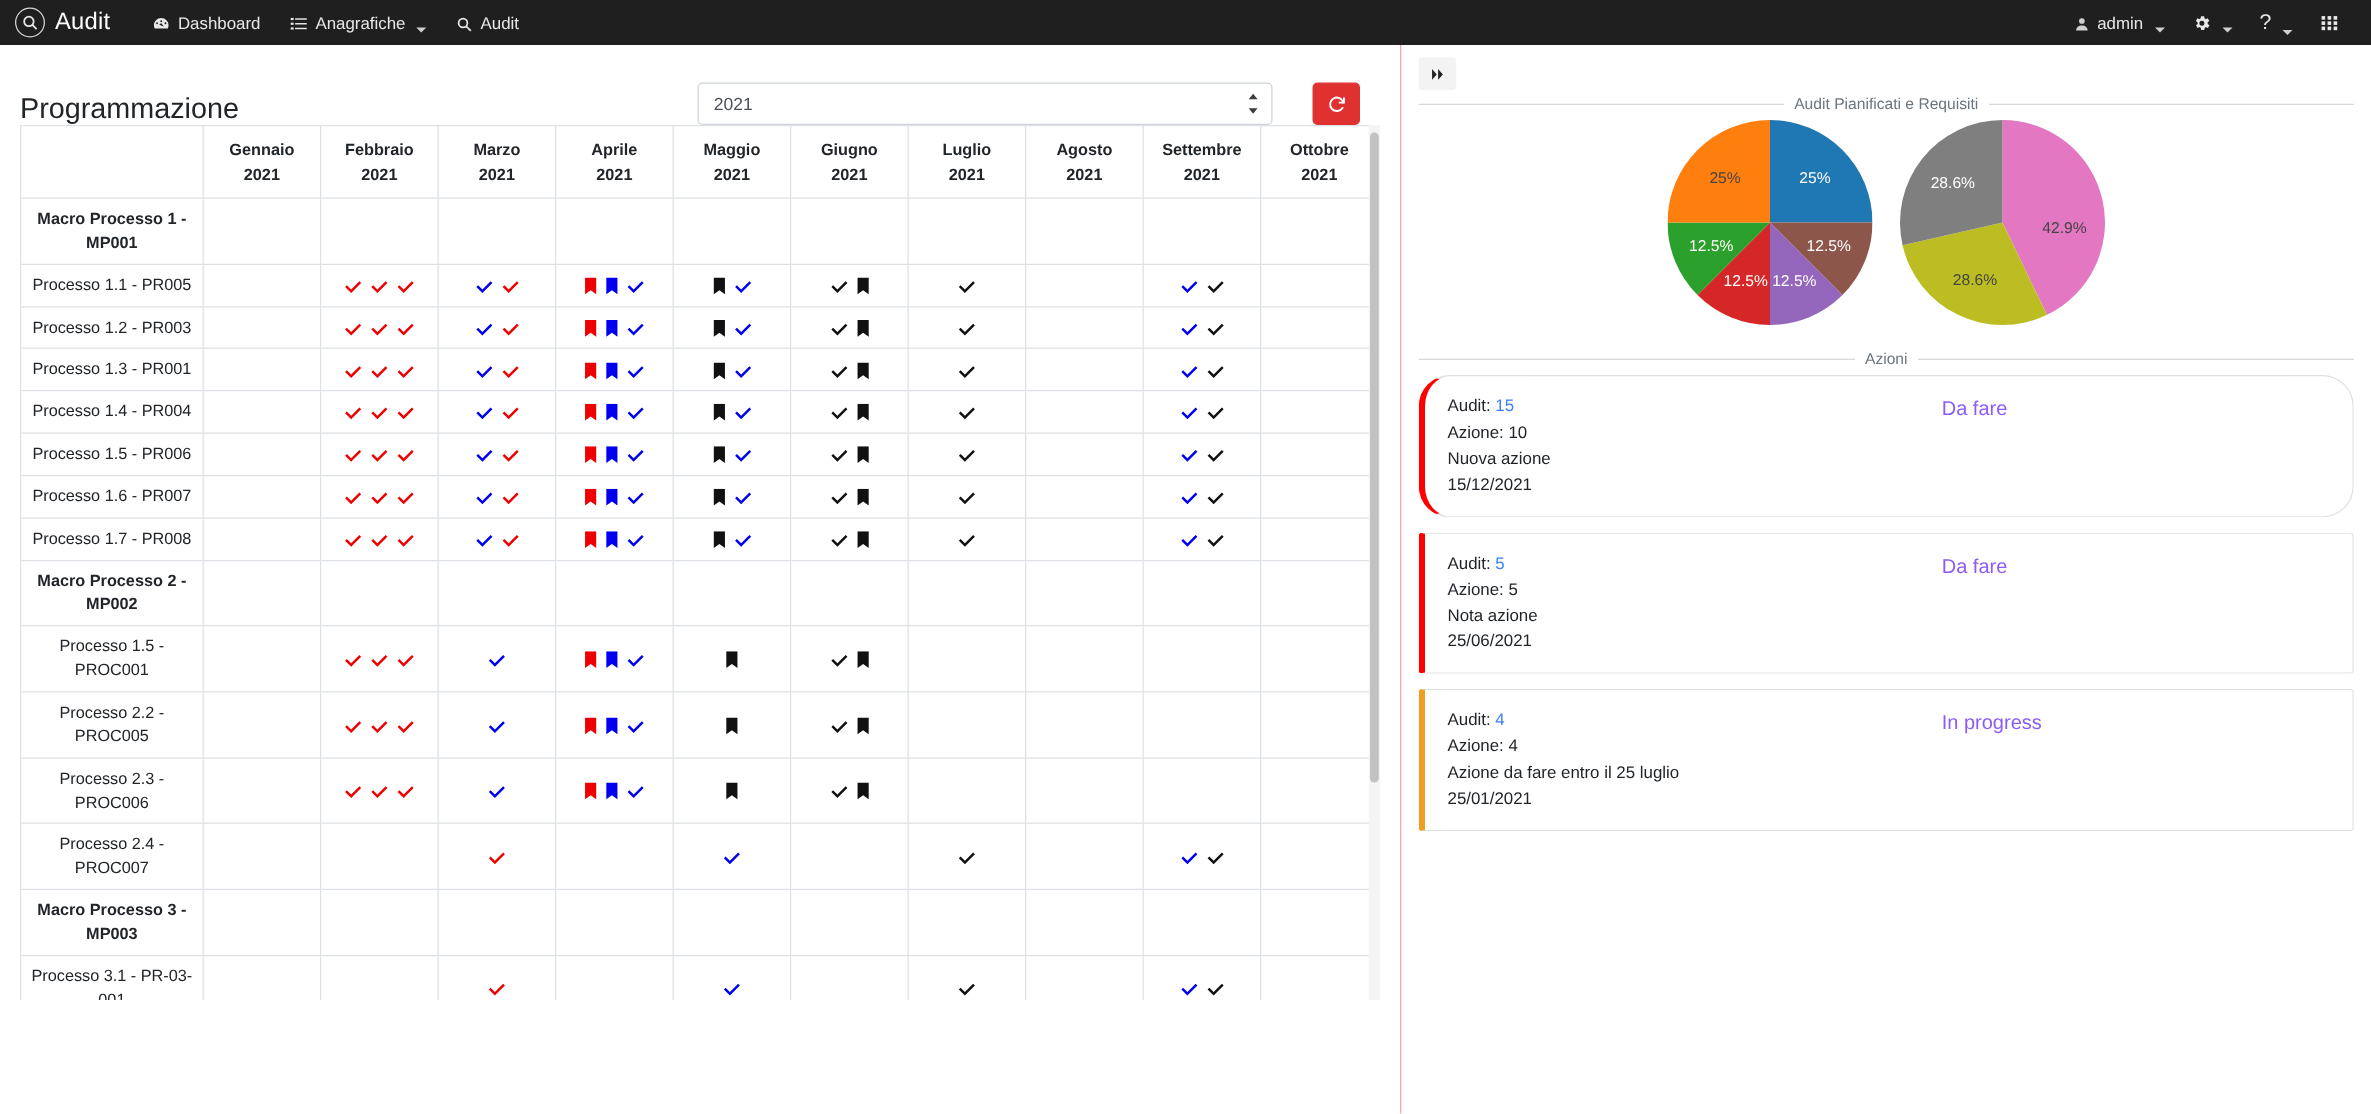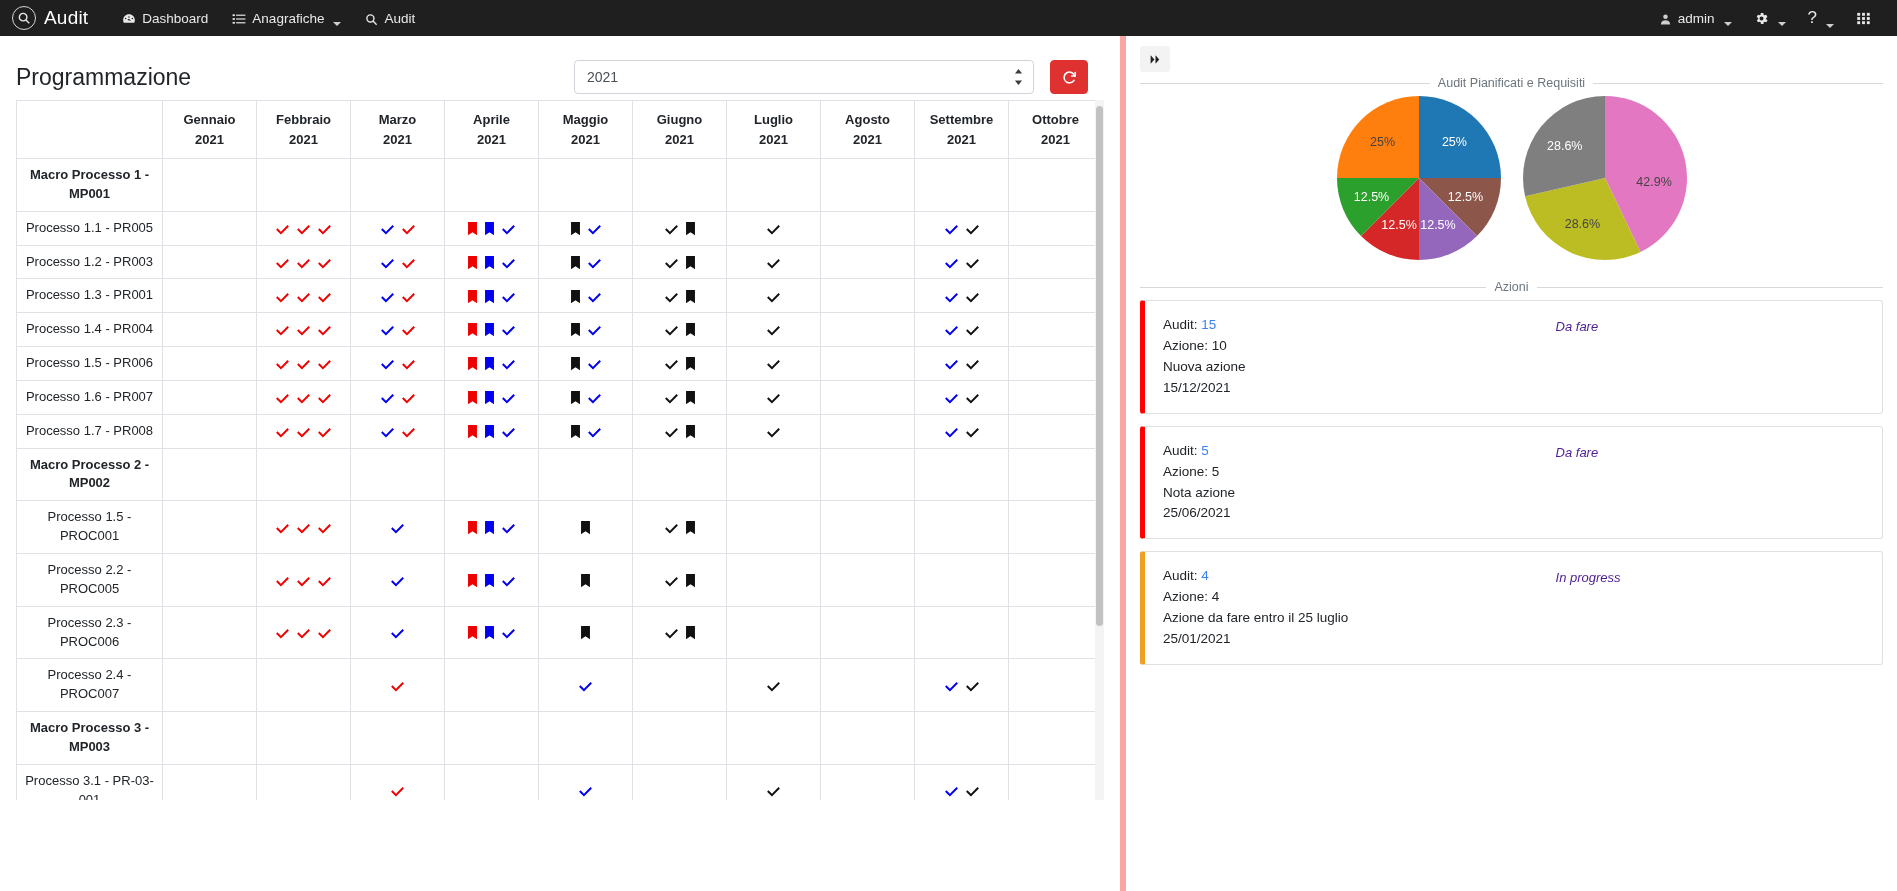--- a/index.html
+++ b/index.html
@@ -54,28 +54,28 @@
   
   .page { display: flex; height: calc(891px - 36px); }
   .left-pane {
     width: 1120px;
     padding: 18px 16px 0 16px;
     overflow: hidden;
     position: relative;
   }
   .right-pane {
     flex: 1;
-    border-left: 6px solid #fca5a5;
+    border-left: 1px solid #fca5a5;
     padding: 10px 14px 0 14px;
     position: relative;
     overflow: hidden;
   }
 
   
-  .topbar { display: flex; align-items: center; height: 46px; }
+  .topbar { display: flex; align-items: flex-end; height: 46px; gap: 16px; }
   .page-title { font-size: 23px; font-weight: 400; color: #212529; }
   .year-select-wrap { margin-left: auto; margin-right: 16px; position: relative; }
   .year-select {
     width: 460px; height: 34px;
     border: 1px solid #ced4da;
     border-radius: 4px;
     background: #fff;
     padding: 0 30px 0 12px;
     font-size: 14px; color: #495057;
     font-family: "Liberation Sans", sans-serif;
@@ -176,21 +176,21 @@
     border-radius: 3px;
     background: #fff;
     margin-bottom: 12px;
     padding: 14px 18px;
     display: flex;
     min-height: 98px;
   }
   .action-left { width: 56%; }
   .action-left div { line-height: 1.55; font-size: 13.5px; color: #212529; }
   .action-audit-id { color: #3b82f6; }
-  .action-status { font-size: 13px; color: #4c1d95; padding-top: 4px; font-style: italic; }
+  .action-status { font-size: 16px; color: #8b5cf6; padding-top: 4px; }
 
   
   .vscroll-track {
     position: absolute; top: 0; right: 0;
     width: 9px; height: 100%;
     background: #f4f4f4;
   }
   .vscroll-thumb {
     position: absolute; right: 1px;
     width: 7px; border-radius: 4px;
@@ -913,21 +913,21 @@
               <path d="M 82 82 L 82 0 A 82 82 0 0 1 117.57846660763977 155.87944716799836 Z" fill="#e377c2"></path>
               <path d="M 82 82 L 117.57846660763977 155.87944716799836 A 82 82 0 0 1 2.055911201090467 100.24671658441778 Z" fill="#bcbd22"></path>
               <path d="M 82 82 L 2.055911201090467 100.24671658441778 A 82 82 0 0 1 81.99999999999999 0 Z" fill="#7f7f7f"></path>
             </svg><div class="slice-label" style="left: 131.565px; top: 86px; color: rgb(68, 68, 68);">42.9%</div><div class="slice-label" style="left: 59.9414px; top: 127.805px; color: rgb(68, 68, 68);">28.6%</div><div class="slice-label" style="left: 42.2517px; top: 50.3018px; color: rgb(255, 255, 255);">28.6%</div></div>
       </div>
     </fieldset>
 
     <fieldset class="box">
       <legend>Azioni</legend>
       <div class="actions-area" id="actions-list">
-          <div class="action-card" style="border-left-color: rgb(255, 0, 0);">
+          <div class="action-card" style="border-left-color: rgb(255, 0, 0); border-radius: 25px;">
             <div class="action-left">
               <div><span>Audit:</span><span class="action-audit-id"> 15</span></div>
               <div>Azione: 10</div>
               <div>Nuova azione</div>
               <div>15/12/2021</div>
             </div>
             <div class="action-status">Da fare</div>
           </div>
           <div class="action-card" style="border-left-color: rgb(255, 0, 0);">
             <div class="action-left">

